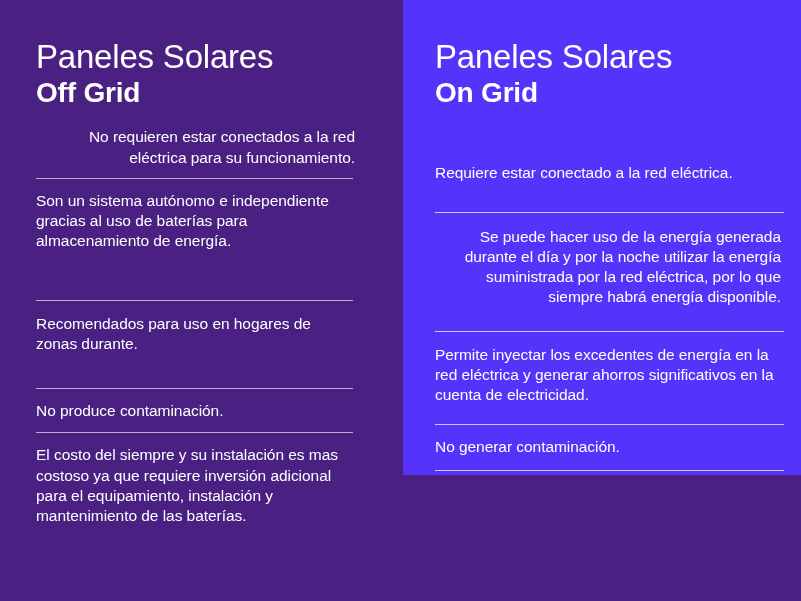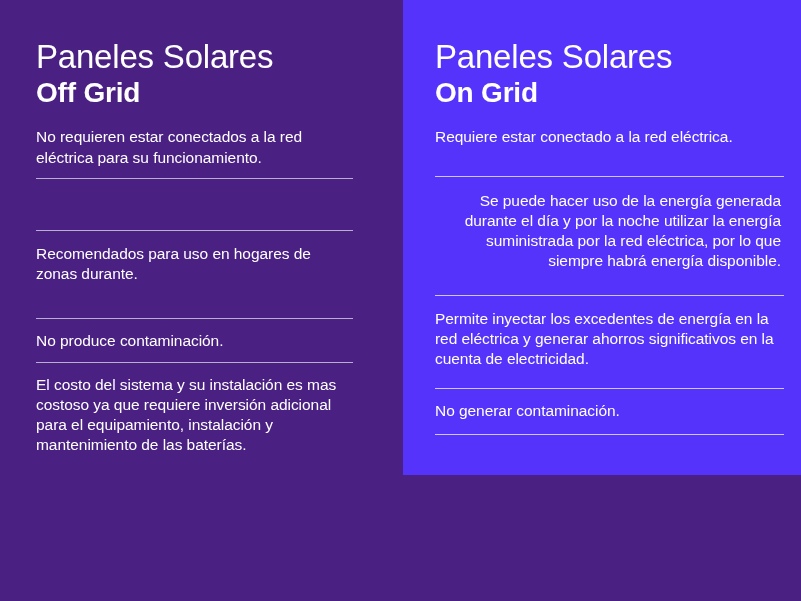--- a/index.html
+++ b/index.html
@@ -85,33 +85,33 @@
     flex: none;
   }
 
   .panel-on-grid .feature-divider {
     background: #cfc6f5;
     width: 349px;
   }
 
   
   .panel-off-grid .feature-item      { margin: 0; }
-  .panel-off-grid .f-0               { padding-bottom: 10px; }
+  .panel-off-grid .f-0               { padding-bottom: 10px; text-align: right; }
   .panel-off-grid .d-0               { margin-bottom: 12px; }
   .panel-off-grid .f-1               { padding-bottom: 10px; }
   .panel-off-grid .d-1               { margin-top: 39px; margin-bottom: 13px; }
   .panel-off-grid .f-2               { padding-bottom: 10px; }
   .panel-off-grid .d-2               { margin-top: 24px; margin-bottom: 12px; }
   .panel-off-grid .f-3               { padding-bottom: 6px; }
   .panel-off-grid .d-3               { margin-top: 5px; margin-bottom: 12px; }
   .panel-off-grid .f-4               { padding-bottom: 0; }
 
   
   .panel-on-grid .feature-item       { margin: 0; }
-  .panel-on-grid .f-0                { padding-bottom: 10px; }
+  .panel-on-grid .f-0                { padding-bottom: 10px; margin-top: 36px; }
   .panel-on-grid .d-0                { margin-top: 18px; margin-bottom: 14px; }
   .panel-on-grid .f-1                { padding-bottom: 10px; text-align: right; }
   .panel-on-grid .d-1                { margin-top: 14px; margin-bottom: 13px; }
   .panel-on-grid .f-2                { padding-bottom: 10px; }
   .panel-on-grid .d-2                { margin-top: 9px;  margin-bottom: 12px; }
   .panel-on-grid .f-3                { padding-bottom: 6px; }
   .panel-on-grid .d-3                { margin-top: 6px;  margin-bottom: 12px; }
   .panel-on-grid .f-4                { padding-bottom: 0; }
 </style>
 </head>
@@ -123,29 +123,30 @@
 
     <header class="panel-heading">
       <span class="heading-line-1">Paneles Solares</span>
       <span class="heading-line-2">Off Grid</span>
     </header>
 
     <ul class="feature-list">
       <li class="feature-item f-0">No requieren estar conectados a la red eléctrica para su funcionamiento.</li>
       <hr class="feature-divider d-0" style="background: rgb(185, 174, 210);">
 
+      <li class="feature-item f-1">Son un sistema autónomo e independiente gracias al uso de baterías para almacenamiento de energía.</li>
       <hr class="feature-divider d-1" style="background: rgb(185, 174, 210);">
 
       <li class="feature-item f-2">Recomendados para uso en hogares de zonas durante.</li>
       <hr class="feature-divider d-2" style="background: rgb(185, 174, 210);">
 
       <li class="feature-item f-3">No produce contaminación.</li>
       <hr class="feature-divider d-3" style="background: rgb(185, 174, 210);">
 
-      <li class="feature-item f-4">El costo del sistema y su instalación es mas costoso ya que requiere inversión adicional para el equipamiento, instalación y mantenimiento de las baterías.</li>
+      <li class="feature-item f-4">El costo del siempre y su instalación es mas costoso ya que requiere inversión adicional para el equipamiento, instalación y mantenimiento de las baterías.</li>
     </ul>
 
   </section>
 
   <section class="panel panel-on-grid" style="background: rgb(85, 51, 251); color: rgb(255, 255, 255);">
 
     <header class="panel-heading">
       <span class="heading-line-1">Paneles Solares</span>
       <span class="heading-line-2">On Grid</span>
     </header>

